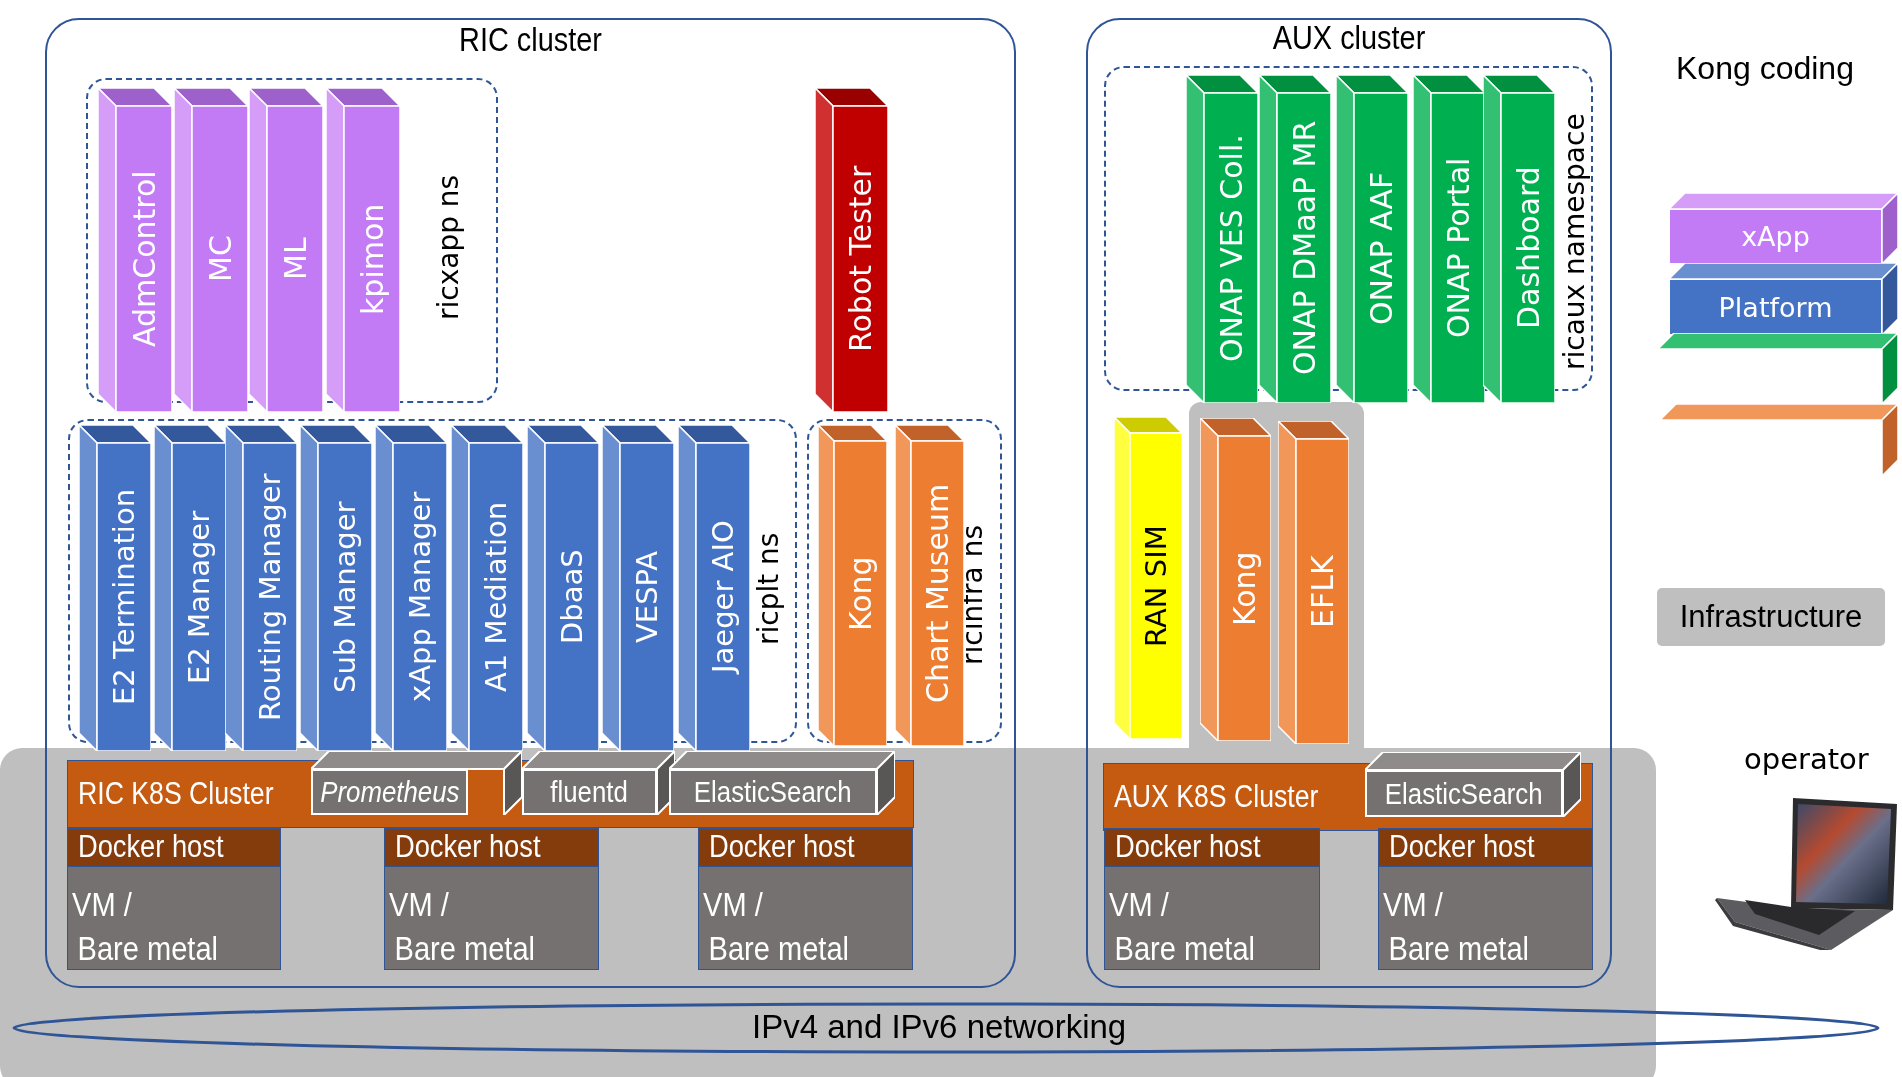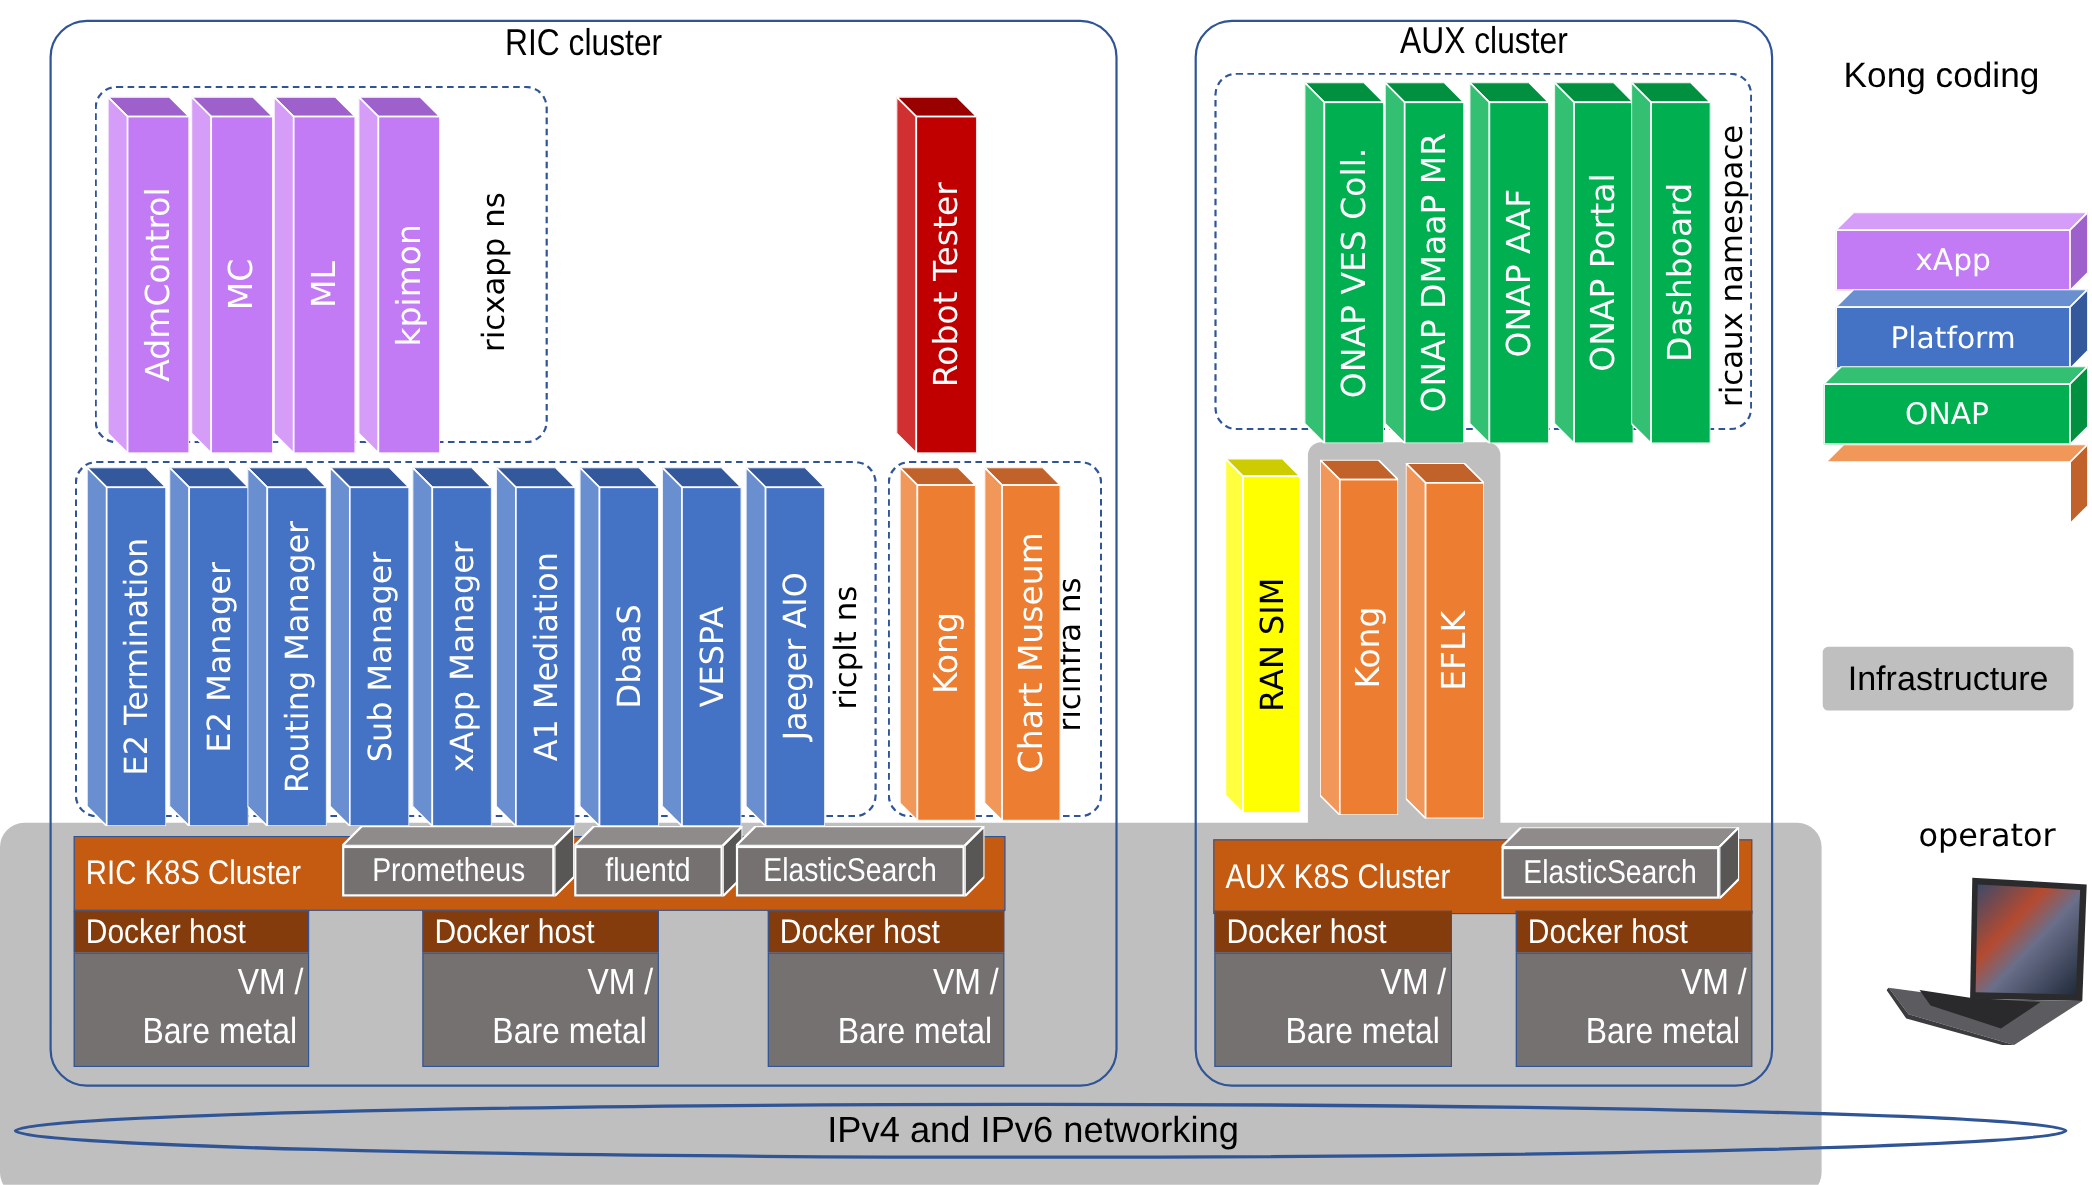--- a/index.html
+++ b/index.html
@@ -10,21 +10,21 @@
   .ns { position:absolute; border:2px dashed #2f5597; border-radius:20px; box-sizing:border-box; }
   .ns-label { position:absolute; writing-mode:vertical-rl; transform:rotate(180deg); font-family:"DejaVu Sans", sans-serif; font-size:28px; color:#000; white-space:nowrap; }
   
   .pillar { position:absolute; }
   .pillar .lbl { position:absolute; writing-mode:vertical-rl; transform:rotate(180deg); font-family:"DejaVu Sans", sans-serif; color:#fff; white-space:nowrap; display:flex; align-items:center; justify-content:center; }
   .infra-bg { position:absolute; background:#bfbfbf; border-radius:22px; }
   .k8s { position:absolute; background:#c55a11; border:1.5px solid #2f5597; box-sizing:border-box; color:#fff; font-size:31px; display:flex; align-items:center; padding-left:10px; }
   .k8s span { transform:scaleX(0.86); transform-origin:left center; display:inline-block; white-space:nowrap; }
   .docker { position:absolute; background:#843c0c; color:#fff; font-size:31px; text-align:left; box-sizing:border-box; border:1.5px solid #2f5597; border-bottom:none; }
   .docker span { display:inline-block; transform:scaleX(0.88); white-space:nowrap; }
-  .vm { position:absolute; background:#767171; color:#fff; font-size:33px; text-align:right; box-sizing:border-box; border:1.5px solid #2f5597; line-height:44px; padding-top:4px; }
+  .vm { position:absolute; background:#767171; color:#fff; font-size:33px; text-align:left; box-sizing:border-box; border:1.5px solid #2f5597; line-height:44px; padding-top:16px; }
   .vm span { display:inline-block; transform:scaleX(0.88); white-space:nowrap; }
   .svc { position:absolute; }
   .svc .front { position:absolute; background:#767171; border:2px solid #fff; box-sizing:border-box; color:#fff; font-size:30px; display:flex; align-items:center; justify-content:center; white-space:nowrap; }
   .svc .front span { display:inline-block; transform:scaleX(0.86); }
   .legend-item { position:absolute; }
   .legend-item .front { position:absolute; border:1.5px solid #fff; box-sizing:border-box; color:#fff; font-family:"DejaVu Sans", sans-serif; font-size:27px; display:flex; align-items:center; justify-content:center; white-space:nowrap; }
   .legend-title { position:absolute; font-size:32px; color:#000; white-space:nowrap; }
   .infra-legend { position:absolute; background:#bfbfbf; border-radius:5px; font-size:31px; color:#000; display:flex; align-items:center; justify-content:center; white-space:nowrap; }
   .net-label { position:absolute; font-size:33px; color:#000; white-space:nowrap; }
   .operator-label { position:absolute; font-family:"DejaVu Sans", sans-serif; font-size:29px; color:#000; }
@@ -258,21 +258,21 @@
 <div class="k8s" style="left:1103px; top:763px; width:490px; height:68px;">
   <span>AUX K8S Cluster</span>
 </div>
 
 <div id="svc-boxes">
     <div class="svc" style="left: 311px; top: 751px; width: 211px; height: 64px;">
       <svg width="211" height="64" style="position: absolute; left: 0px; top: 0px;">
         <polygon points="18,0 211,0 193,18 0,18" fill="#8f8b8b" stroke="#fff" stroke-width="2"></polygon>
         <polygon points="193,18 211,0 211,46 193,64" fill="#595656" stroke="#fff" stroke-width="2"></polygon>
       </svg>
-      <div class="front" style="left: 0px; top: 18px; width: 193px; height: 46px;">
+      <div class="front" style="left: 0px; top: 18px; width: 157px; height: 46px; font-style: italic;">
         <span>Prometheus</span>
       </div>
     </div>
     <div class="svc" style="left: 522px; top: 751px; width: 153px; height: 64px;">
       <svg width="153" height="64" style="position: absolute; left: 0px; top: 0px;">
         <polygon points="18,0 153,0 135,18 0,18" fill="#8f8b8b" stroke="#fff" stroke-width="2"></polygon>
         <polygon points="135,18 153,0 153,46 135,64" fill="#595656" stroke="#fff" stroke-width="2"></polygon>
       </svg>
       <div class="front" style="left: 0px; top: 18px; width: 135px; height: 46px;">
         <span>fluentd</span>
@@ -330,21 +330,20 @@
         <polygon points="16,0 229,0 213,16 0,16" fill="#6a8fd0" stroke="#fff" stroke-width="1.5"></polygon>
         <polygon points="213,16 229,0 229,56 213,72" fill="#34589c" stroke="#fff" stroke-width="1.5"></polygon>
       </svg>
       <div class="front" style="left: 0px; top: 16px; width: 213px; height: 56px; background: rgb(68, 114, 196);">Platform</div>
     </div>
     <div class="legend-item" style="left: 1658px; top: 333px; width: 240px; height: 71px;">
       <svg width="240" height="71" style="position: absolute; left: 0px; top: 0px;">
         <polygon points="16,0 240,0 224,16 0,16" fill="#33c073" stroke="#fff" stroke-width="1.5"></polygon>
         <polygon points="224,16 240,0 240,55 224,71" fill="#00903f" stroke="#fff" stroke-width="1.5"></polygon>
       </svg>
-      <div class="front" style="left: 0px; top: 16px; width: 224px; height: 55px; background: rgb(0, 176, 80);">ONAP</div>
     </div>
     <div class="legend-item" style="left: 1660px; top: 404px; width: 238px; height: 72px;">
       <svg width="238" height="72" style="position: absolute; left: 0px; top: 0px;">
         <polygon points="16,0 238,0 222,16 0,16" fill="#f1975a" stroke="#fff" stroke-width="1.5"></polygon>
         <polygon points="222,16 238,0 238,56 222,72" fill="#c0622a" stroke="#fff" stroke-width="1.5"></polygon>
       </svg>
     </div>
   </div>
 <div class="infra-legend" style="left:1657px; top:588px; width:228px; height:58px;">Infrastructure</div>
 

